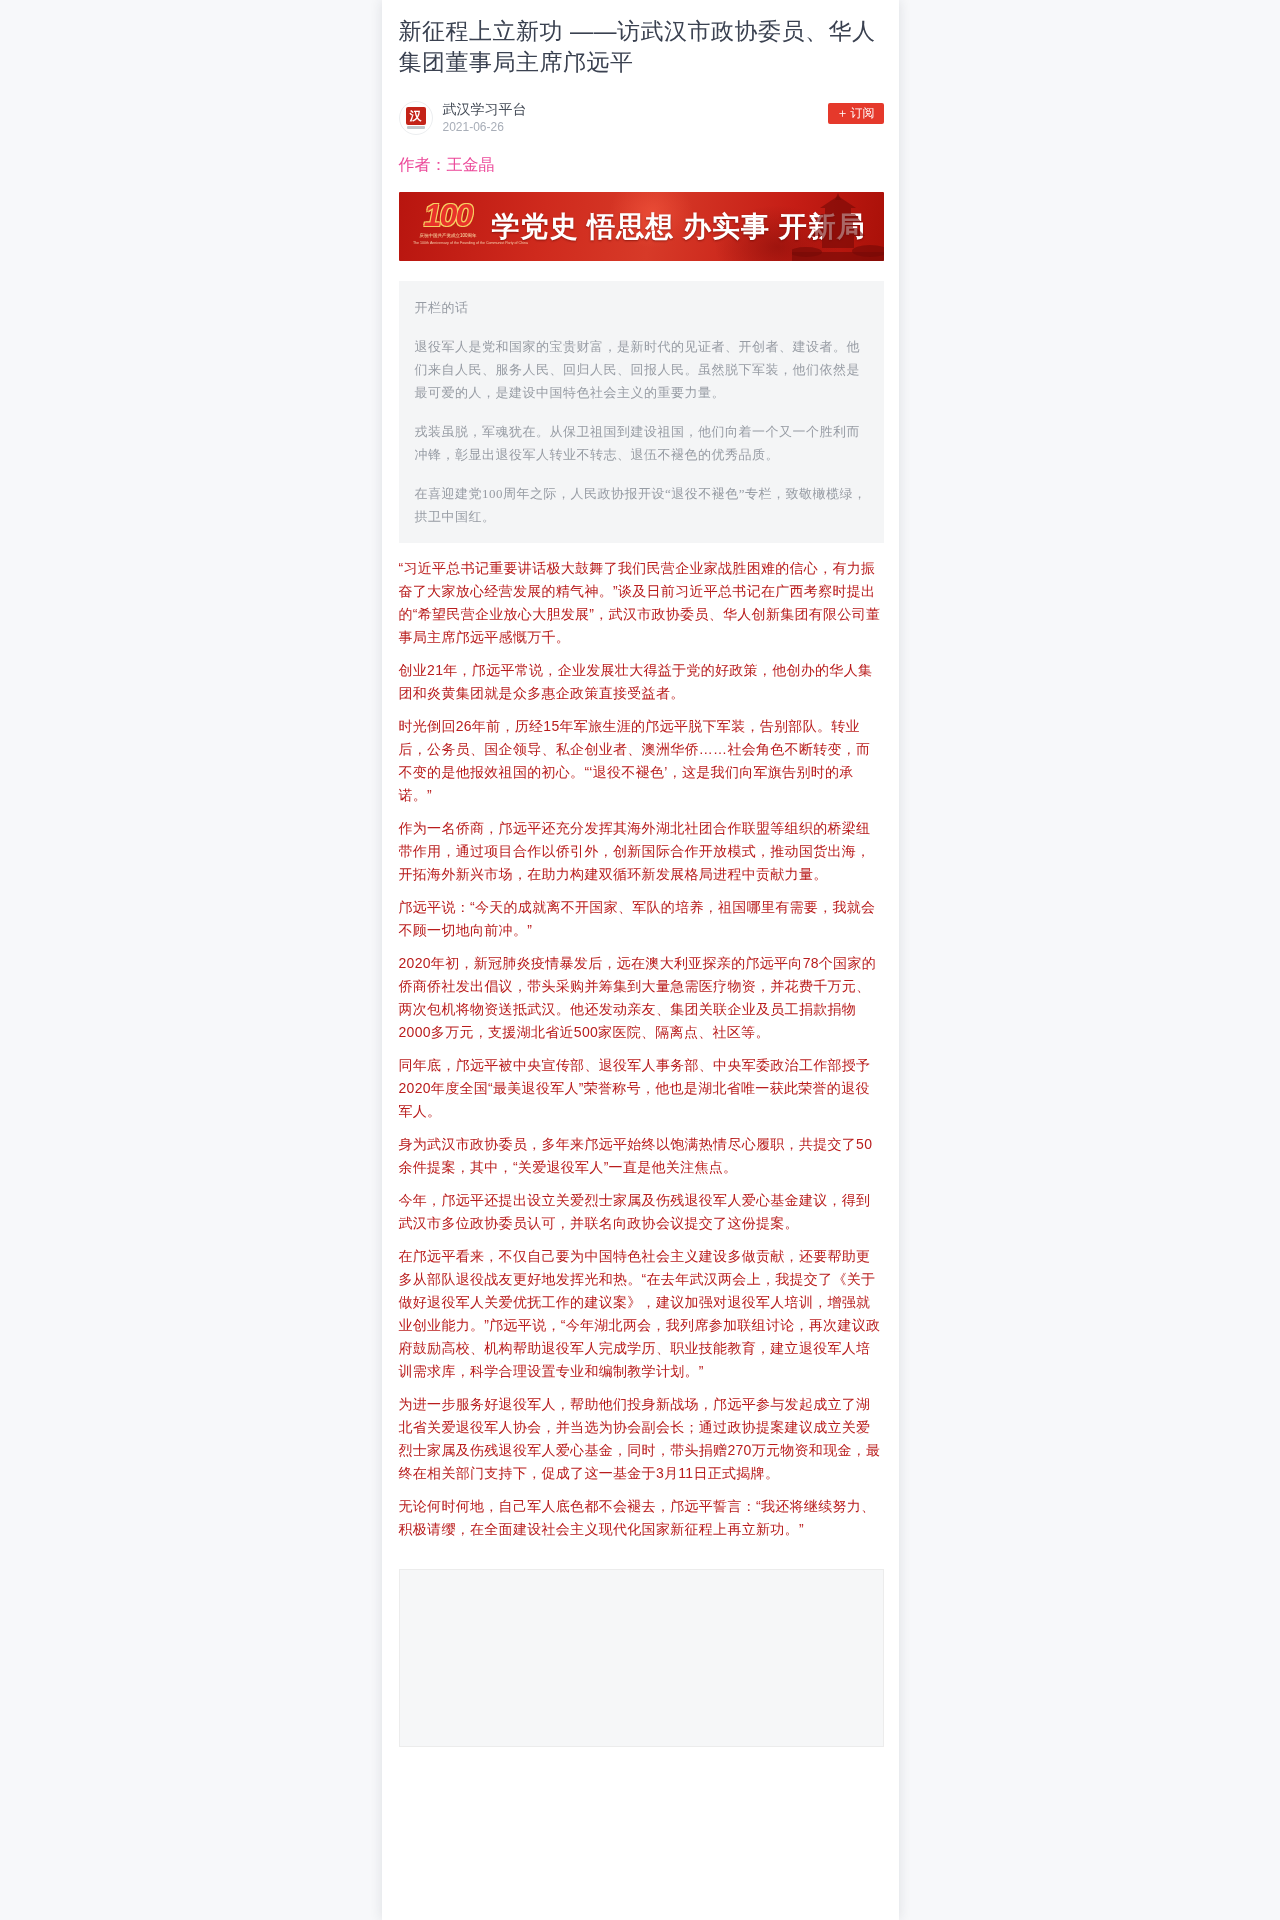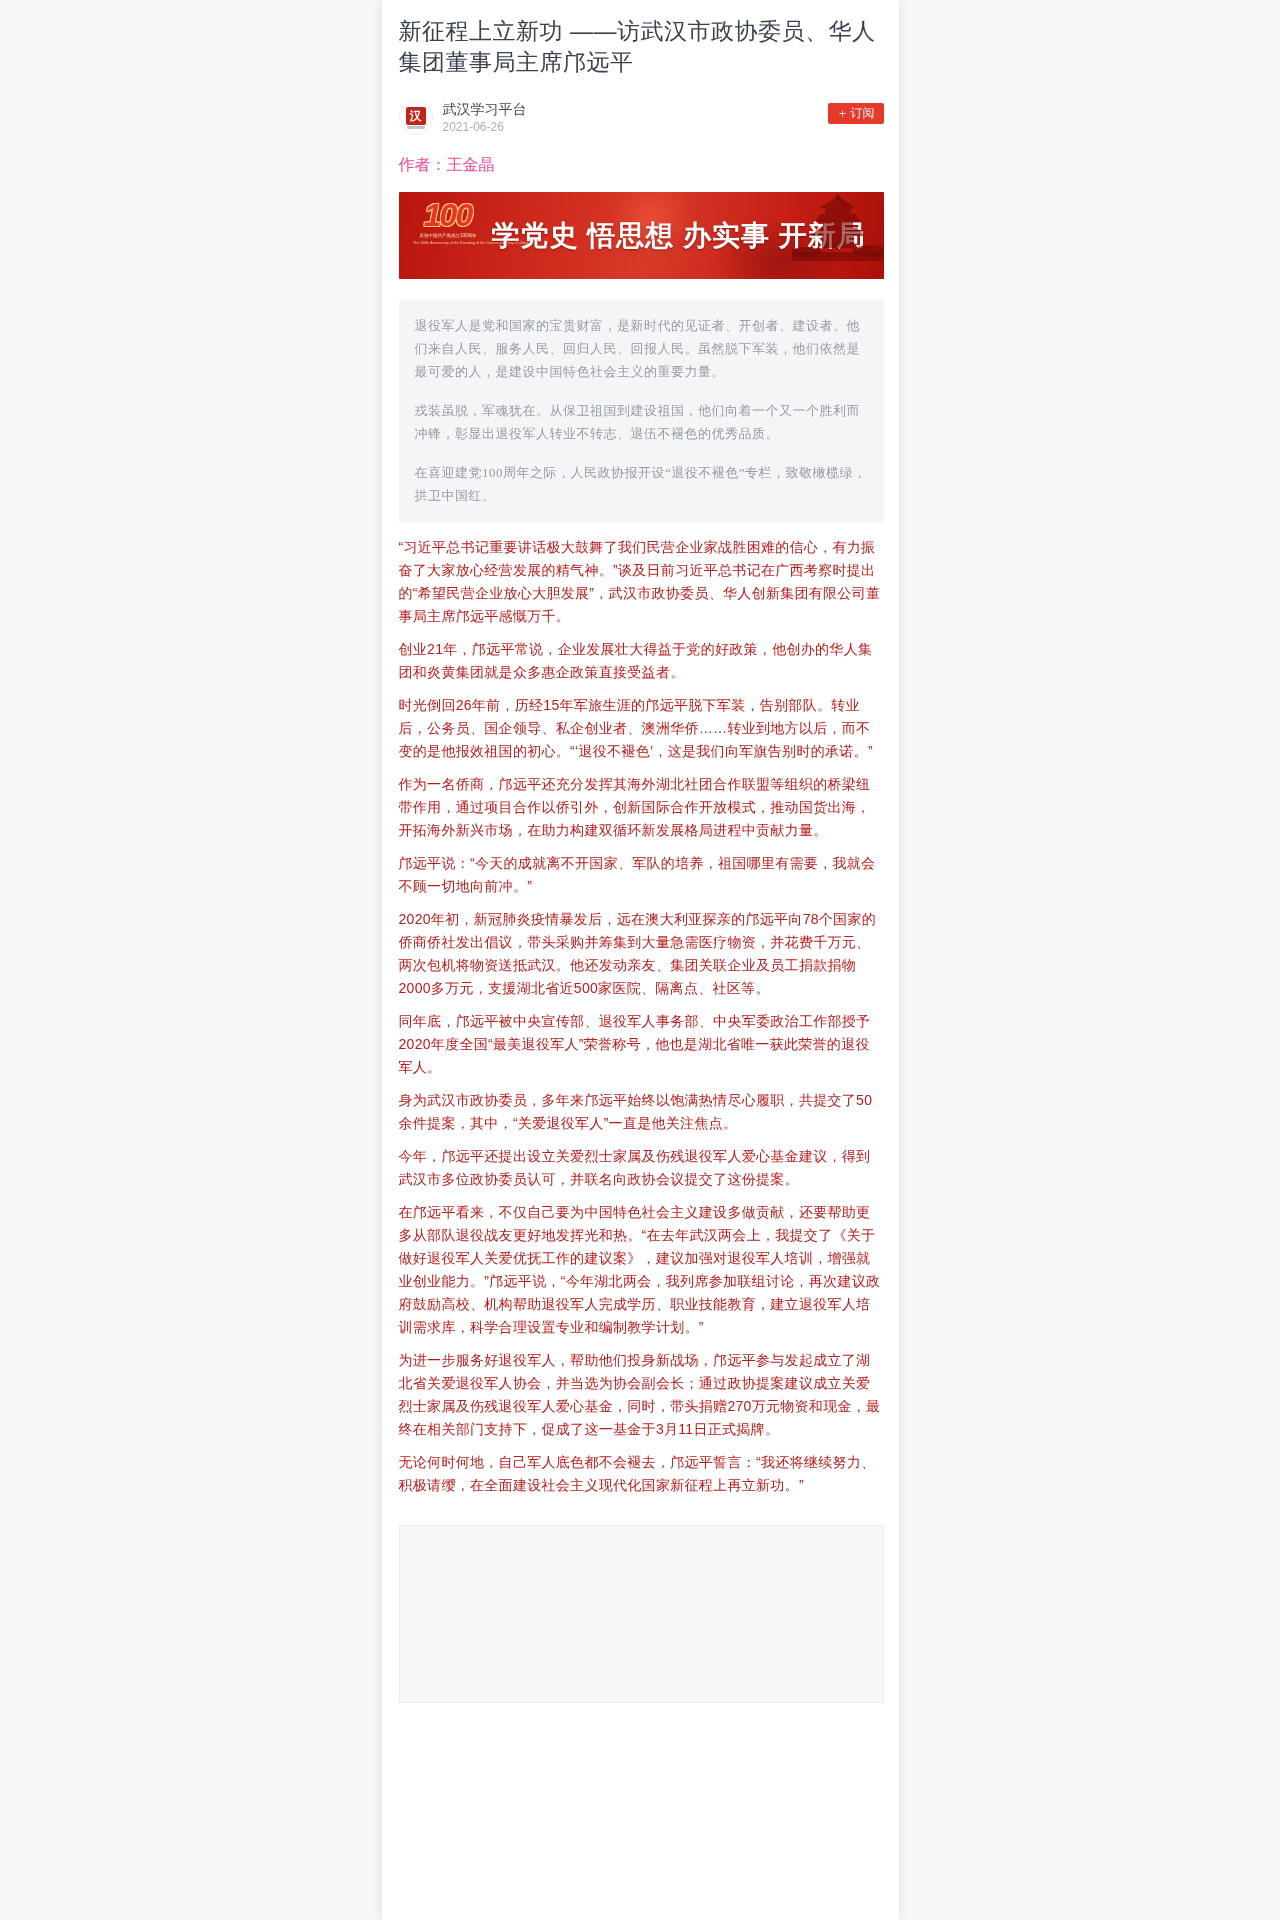--- a/index.html
+++ b/index.html
@@ -31,21 +31,21 @@
   .src-date { font-size:12px; color:#a8aeb8; line-height:16px; margin-top:1px; }
   .subscribe {
     position:absolute; right:0; top:3px; background:#e5392b; color:#fff;
     border:none; font-size:12px; line-height:15px; padding:3px 9px;
     border-radius:2px; cursor:pointer; font-family:"Liberation Sans", sans-serif;
     display:flex; align-items:center; gap:2px;
   }
   .author { margin-top:20px; font-size:16px; color:#ec4899; }
   
   .banner {
-    margin-top:16px; width:485px; height:87px; position:relative; overflow:hidden;
+    margin-top:16px; width:485px; height:69px; position:relative; overflow:hidden;
     border-radius:1px;
     background:linear-gradient(100deg,#b8150f 0%, #cf2a1d 30%, #d73a28 52%, #c51d15 80%, #a91008 100%);
   }
   .banner::before {
     content:""; position:absolute; inset:0;
     background:
       radial-gradient(60px 50px at 52% 30%, rgba(255,96,70,.45), rgba(255,96,70,0) 70%),
       radial-gradient(90px 60px at 78% 80%, rgba(120,10,6,.5), rgba(120,10,6,0) 70%);
   }
   .b-logo { position:absolute; left:10px; top:6px; width:78px; text-align:center; }
@@ -115,29 +115,30 @@
           <polygon points="27,36 65,36 73,44 19,44"></polygon>
           <rect x="30" y="44" width="32" height="12"></rect>
           <polygon points="0,60 92,60 92,69 0,69"></polygon>
           <ellipse cx="14" cy="60" rx="16" ry="5"></ellipse>
           <ellipse cx="78" cy="59" rx="18" ry="6"></ellipse>
         </g>
       </svg>
     </div>
 
     <div class="intro">
+      <p>开栏的话</p>
       <p>退役军人是党和国家的宝贵财富，是新时代的见证者、开创者、建设者。他们来自人民、服务人民、回归人民、回报人民。虽然脱下军装，他们依然是最可爱的人，是建设中国特色社会主义的重要力量。</p>
       <p>戎装虽脱，军魂犹在。从保卫祖国到建设祖国，他们向着一个又一个胜利而冲锋，彰显出退役军人转业不转志、退伍不褪色的优秀品质。</p>
       <p>在喜迎建党100周年之际，人民政协报开设“退役不褪色”专栏，致敬橄榄绿，拱卫中国红。</p>
     </div>
 
     <div class="article">
       <p>“习近平总书记重要讲话极大鼓舞了我们民营企业家战胜困难的信心，有力振奋了大家放心经营发展的精气神。”谈及日前习近平总书记在广西考察时提出的“希望民营企业放心大胆发展”，武汉市政协委员、华人创新集团有限公司董事局主席邝远平感慨万千。</p>
       <p>创业21年，邝远平常说，企业发展壮大得益于党的好政策，他创办的华人集团和炎黄集团就是众多惠企政策直接受益者。</p>
-      <p>时光倒回26年前，历经15年军旅生涯的邝远平脱下军装，告别部队。转业后，公务员、国企领导、私企创业者、澳洲华侨……转业到地方以后，而不变的是他报效祖国的初心。“‘退役不褪色’，这是我们向军旗告别时的承诺。”</p>
+      <p>时光倒回26年前，历经15年军旅生涯的邝远平脱下军装，告别部队。转业后，公务员、国企领导、私企创业者、澳洲华侨……社会角色不断转变，而不变的是他报效祖国的初心。“‘退役不褪色’，这是我们向军旗告别时的承诺。”</p>
       <p>作为一名侨商，邝远平还充分发挥其海外湖北社团合作联盟等组织的桥梁纽带作用，通过项目合作以侨引外，创新国际合作开放模式，推动国货出海，开拓海外新兴市场，在助力构建双循环新发展格局进程中贡献力量。</p>
       <p>邝远平说：“今天的成就离不开国家、军队的培养，祖国哪里有需要，我就会不顾一切地向前冲。”</p>
       <p>2020年初，新冠肺炎疫情暴发后，远在澳大利亚探亲的邝远平向78个国家的侨商侨社发出倡议，带头采购并筹集到大量急需医疗物资，并花费千万元、两次包机将物资送抵武汉。他还发动亲友、集团关联企业及员工捐款捐物2000多万元，支援湖北省近500家医院、隔离点、社区等。</p>
       <p>同年底，邝远平被中央宣传部、退役军人事务部、中央军委政治工作部授予2020年度全国“最美退役军人”荣誉称号，他也是湖北省唯一获此荣誉的退役军人。</p>
       <p>身为武汉市政协委员，多年来邝远平始终以饱满热情尽心履职，共提交了50余件提案，其中，“关爱退役军人”一直是他关注焦点。</p>
       <p>今年，邝远平还提出设立关爱烈士家属及伤残退役军人爱心基金建议，得到武汉市多位政协委员认可，并联名向政协会议提交了这份提案。</p>
       <p>在邝远平看来，不仅自己要为中国特色社会主义建设多做贡献，还要帮助更多从部队退役战友更好地发挥光和热。“在去年武汉两会上，我提交了《关于做好退役军人关爱优抚工作的建议案》，建议加强对退役军人培训，增强就业创业能力。”邝远平说，“今年湖北两会，我列席参加联组讨论，再次建议政府鼓励高校、机构帮助退役军人完成学历、职业技能教育，建立退役军人培训需求库，科学合理设置专业和编制教学计划。”</p>
       <p>为进一步服务好退役军人，帮助他们投身新战场，邝远平参与发起成立了湖北省关爱退役军人协会，并当选为协会副会长；通过政协提案建议成立关爱烈士家属及伤残退役军人爱心基金，同时，带头捐赠270万元物资和现金，最终在相关部门支持下，促成了这一基金于3月11日正式揭牌。</p>
       <p>无论何时何地，自己军人底色都不会褪去，邝远平誓言：“我还将继续努力、积极请缨，在全面建设社会主义现代化国家新征程上再立新功。”</p>
     </div>

